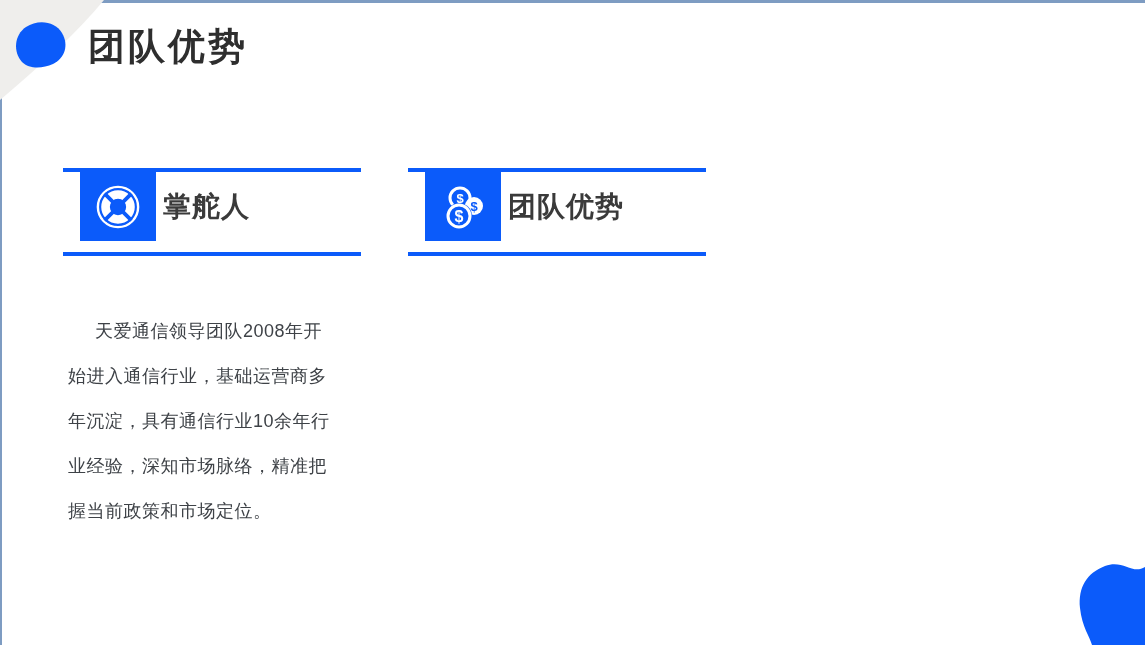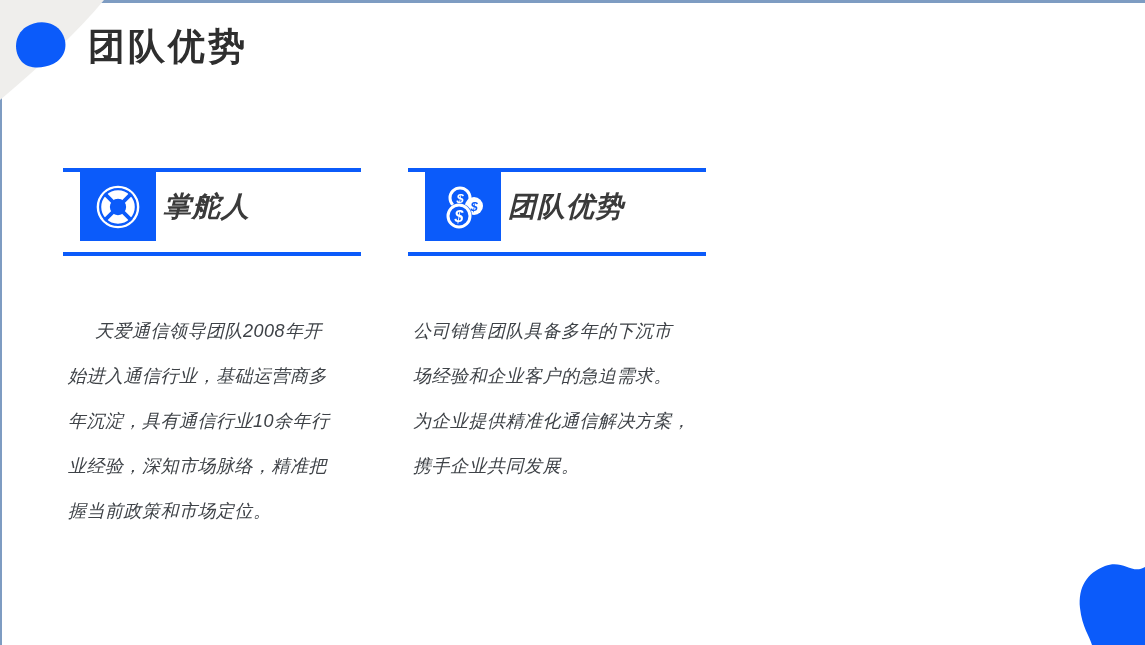--- a/index.html
+++ b/index.html
@@ -20,21 +20,21 @@
     position:absolute;left:88px;top:22px;z-index:4;
     font-family:"Liberation Serif","DejaVu Serif",serif;
     font-size:37px;font-weight:700;color:#2e2e2e;letter-spacing:3px;
     white-space:nowrap;
   }
   
   .cards{
     position:absolute;left:63px;top:168px;width:1035px;
     display:flex;gap:47px;z-index:2;
   }
-  .card{width:298px;flex:0 0 298px;font-style:italic;}
+  .card{width:298px;flex:0 0 298px;}
   .card-head{position:relative;border-top:4px solid #0b5bfa;height:84px;}
   .icon-box{
     position:absolute;left:17px;top:0;width:76px;height:69px;
     background:#0b5bfa;display:flex;align-items:center;justify-content:center;
   }
   .card-title{
     position:absolute;left:100px;top:0;height:69px;line-height:69px;
     font-size:28px;font-weight:bold;color:#3a3a3a;letter-spacing:1px;white-space:nowrap;
   }
   .head-underline{position:absolute;left:0;right:0;top:80px;height:4px;background:#0b5bfa;}
@@ -105,20 +105,16 @@
           <g>
             <circle cx="20" cy="33" r="13" fill="#0b5bfa"></circle>
             <circle cx="20" cy="33" r="11" fill="#0b5bfa" stroke="#ffffff" stroke-width="3"></circle>
             <text x="20" y="39" font-size="16" font-weight="bold" fill="#ffffff" text-anchor="middle" font-family="Liberation Sans, sans-serif">$</text>
           </g>
         </svg>
       </div>
       <div class="card-title">团队优势</div>
       <div class="head-underline"></div>
     </div>
-    <div class="card-body">公司销售团队具备多年的下沉市
-场经验和企业客户的急迫需求。
-为企业提供精准化通信解决方案，
-携手企业共同发展。</div>
   </div>
 
 
 </div>
 
 </body></html>

